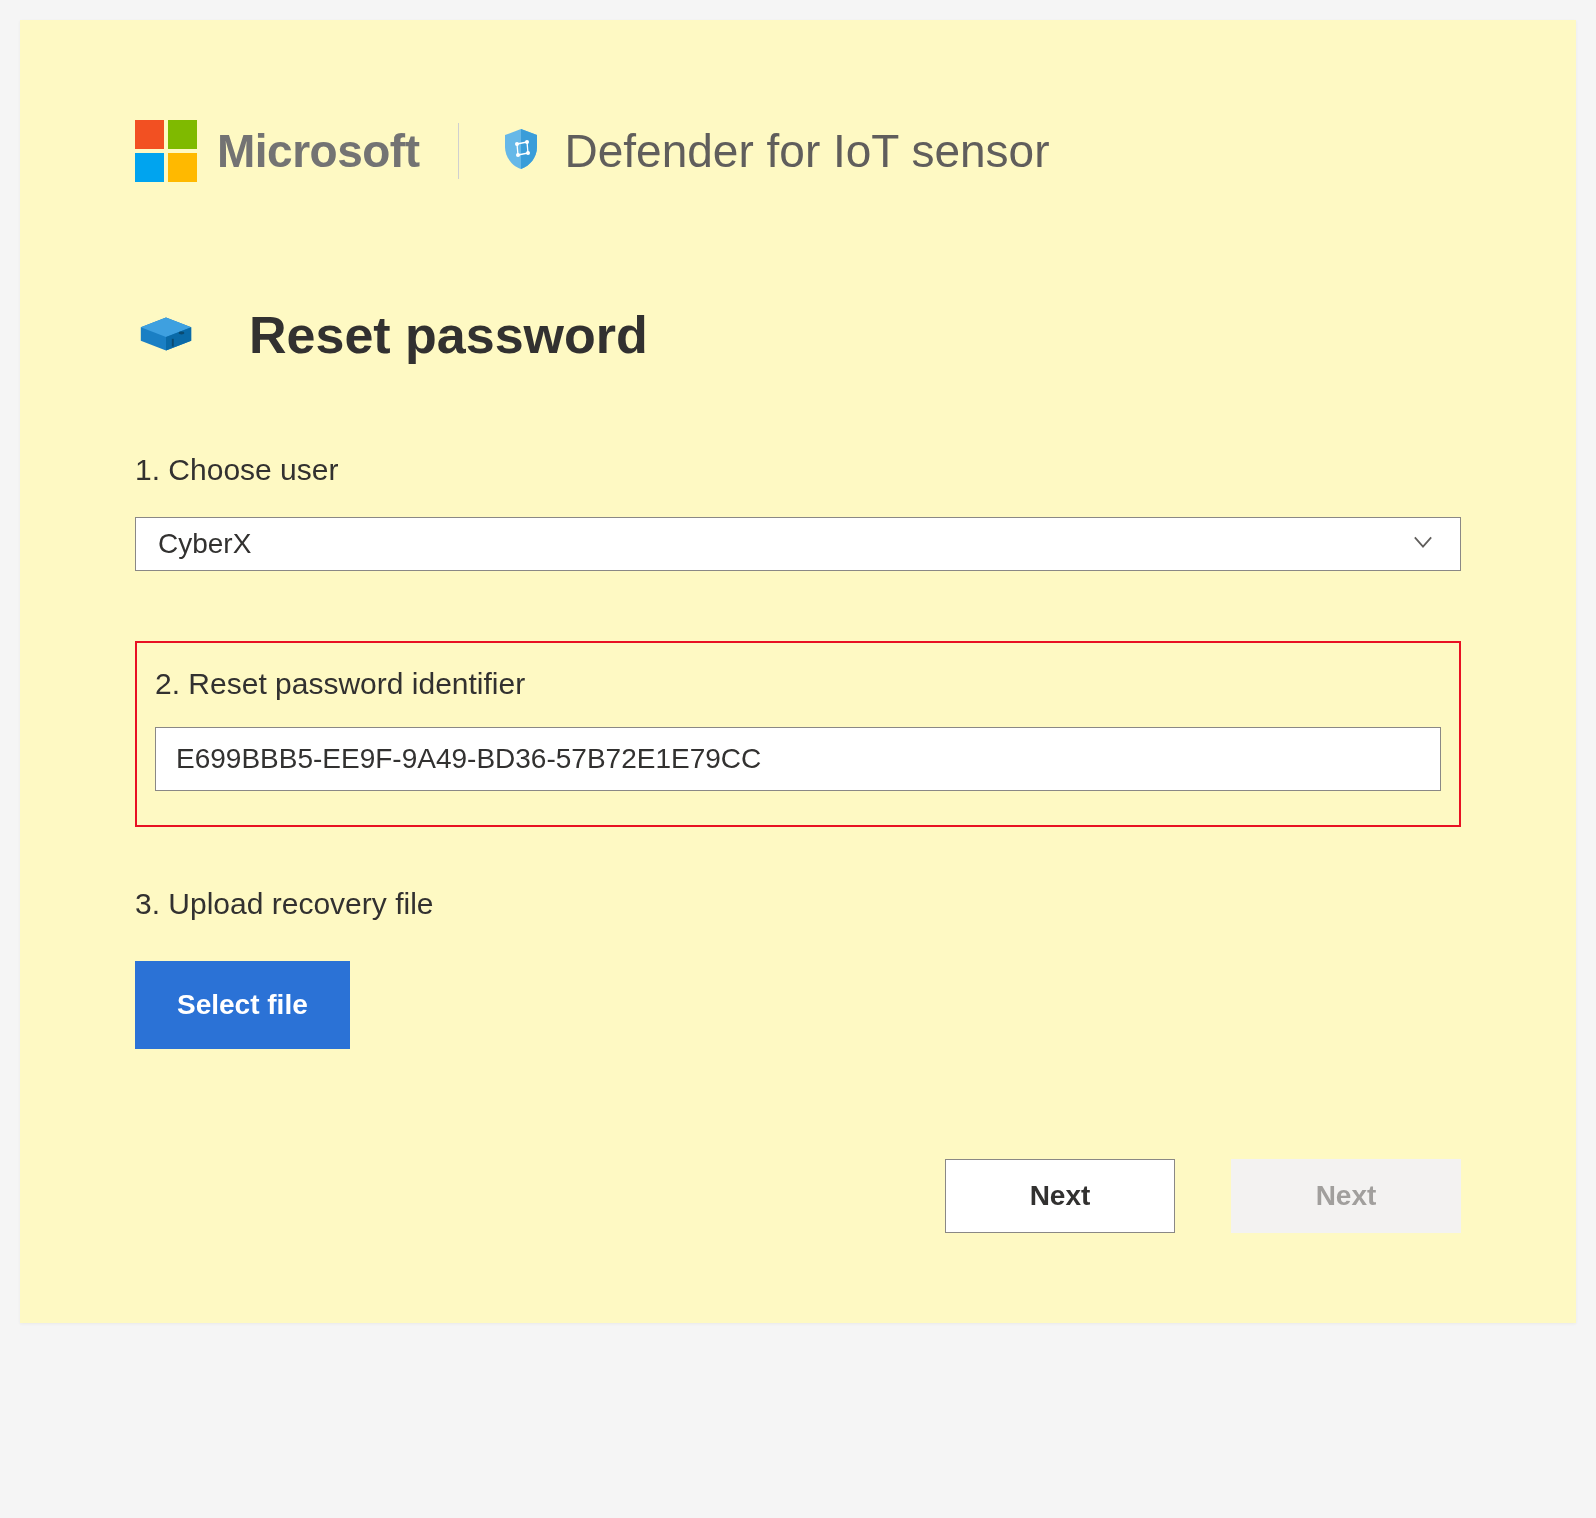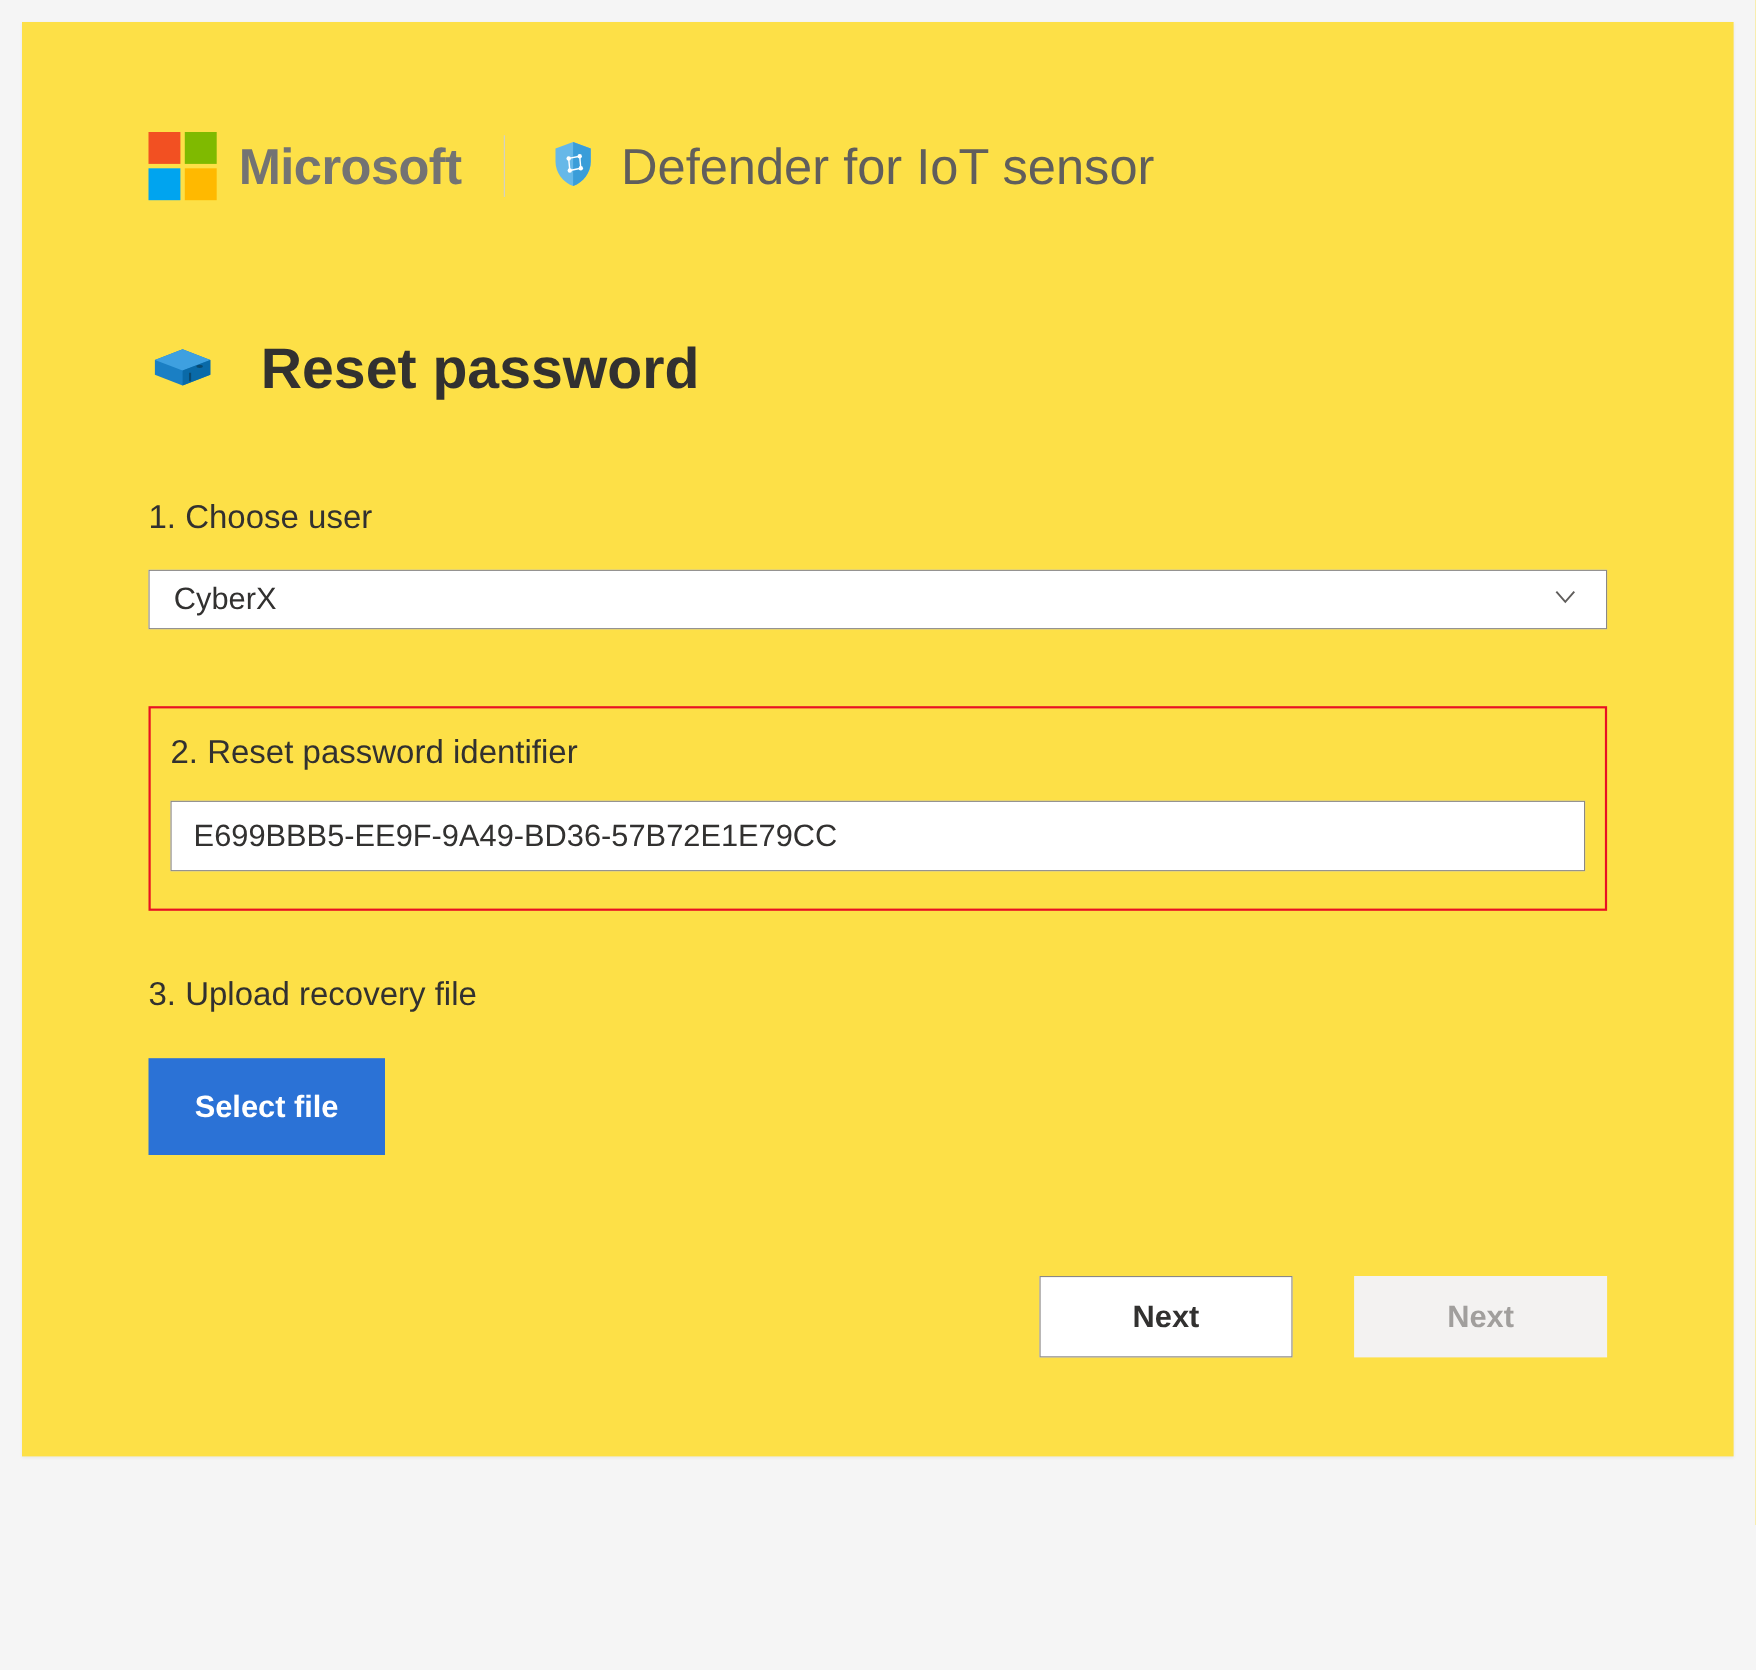--- a/index.html
+++ b/index.html
@@ -7,21 +7,21 @@
       margin: 0;
       padding: 0;
     }
     body {
       font-family: 'Segoe UI', -apple-system, BlinkMacSystemFont, sans-serif;
       background: #f5f5f5;
       padding: 20px;
       color: #323130;
     }
     .card {
-      background: #fde047;
+      background: #fef9c3;
       max-width: 1596px;
       margin: 0 auto;
       padding: 100px 115px 90px 115px;
       box-shadow: 0 1px 3px rgba(0,0,0,0.05);
     }
     .header {
       display: flex;
       align-items: center;
       gap: 20px;
       margin-bottom: 120px;
@@ -57,21 +57,21 @@
       flex-shrink: 0;
     }
     .product-text {
       font-size: 46px;
       font-weight: 400;
       color: #605e5c;
     }
     .title-row {
       display: flex;
       align-items: center;
-      gap: 40px;
+      gap: 52px;
       margin-bottom: 85px;
     }
     .sensor-icon {
       width: 62px;
       height: 62px;
       flex-shrink: 0;
     }
     .page-title {
       font-size: 52px;
       font-weight: 600;

